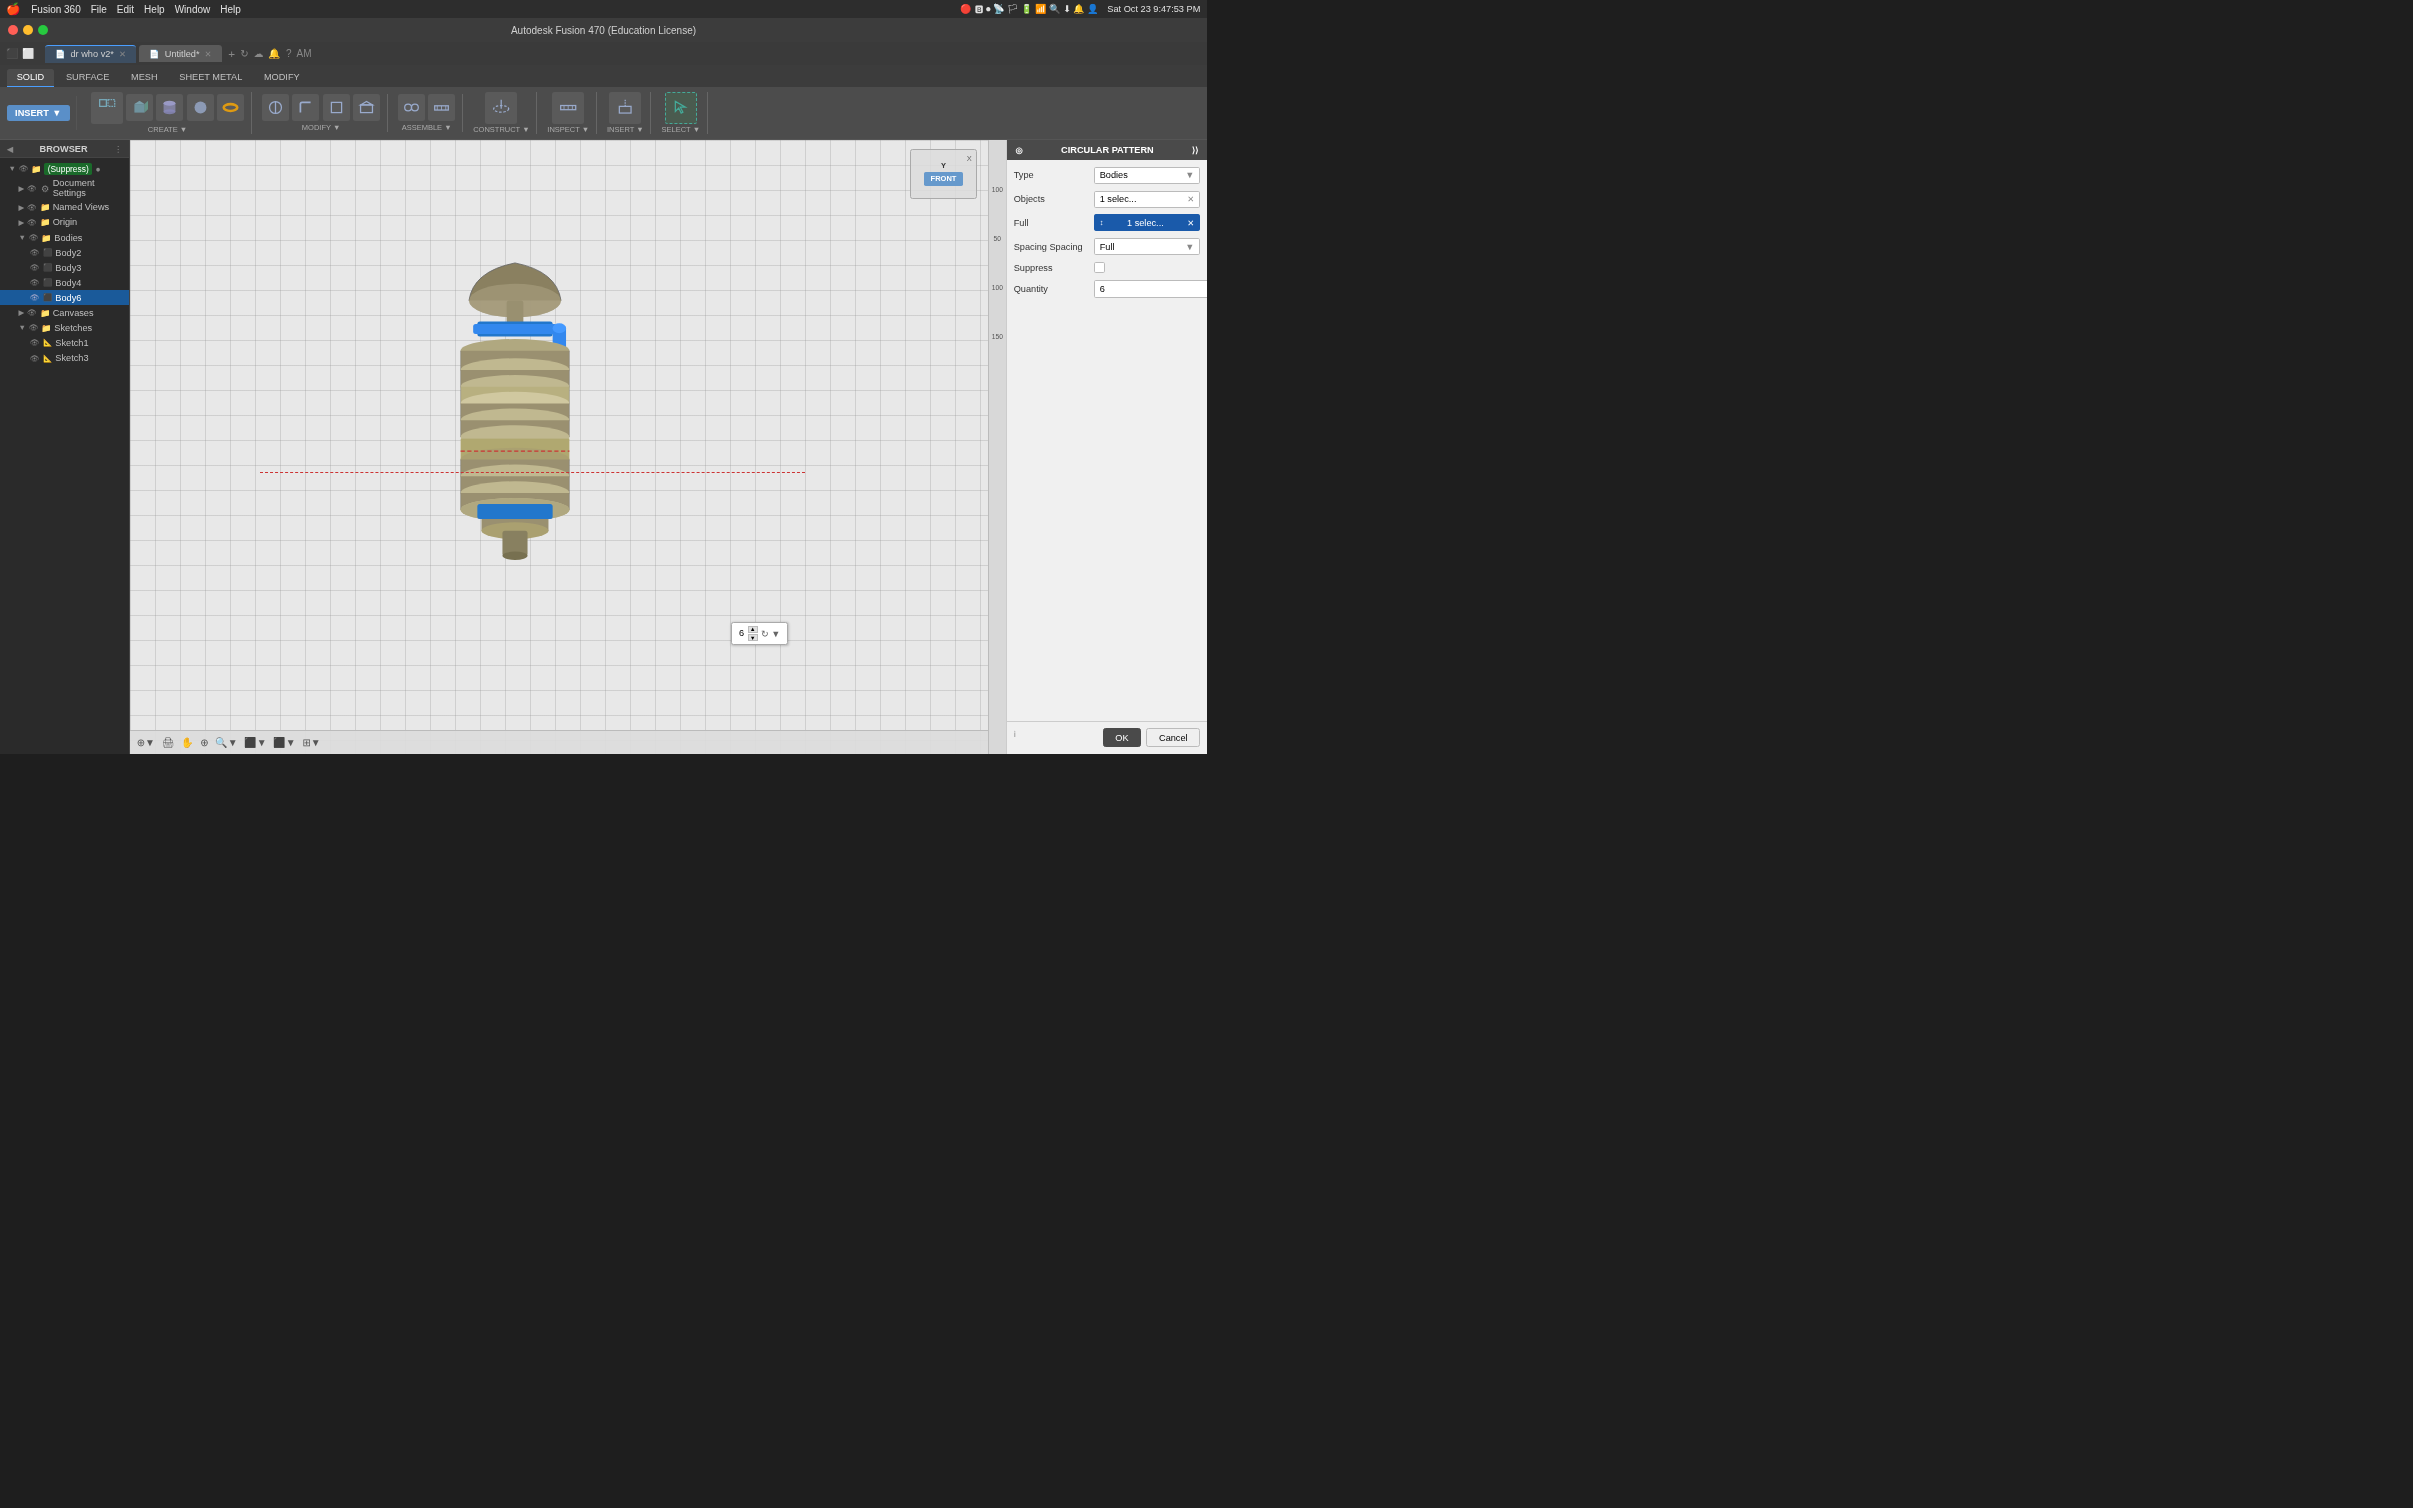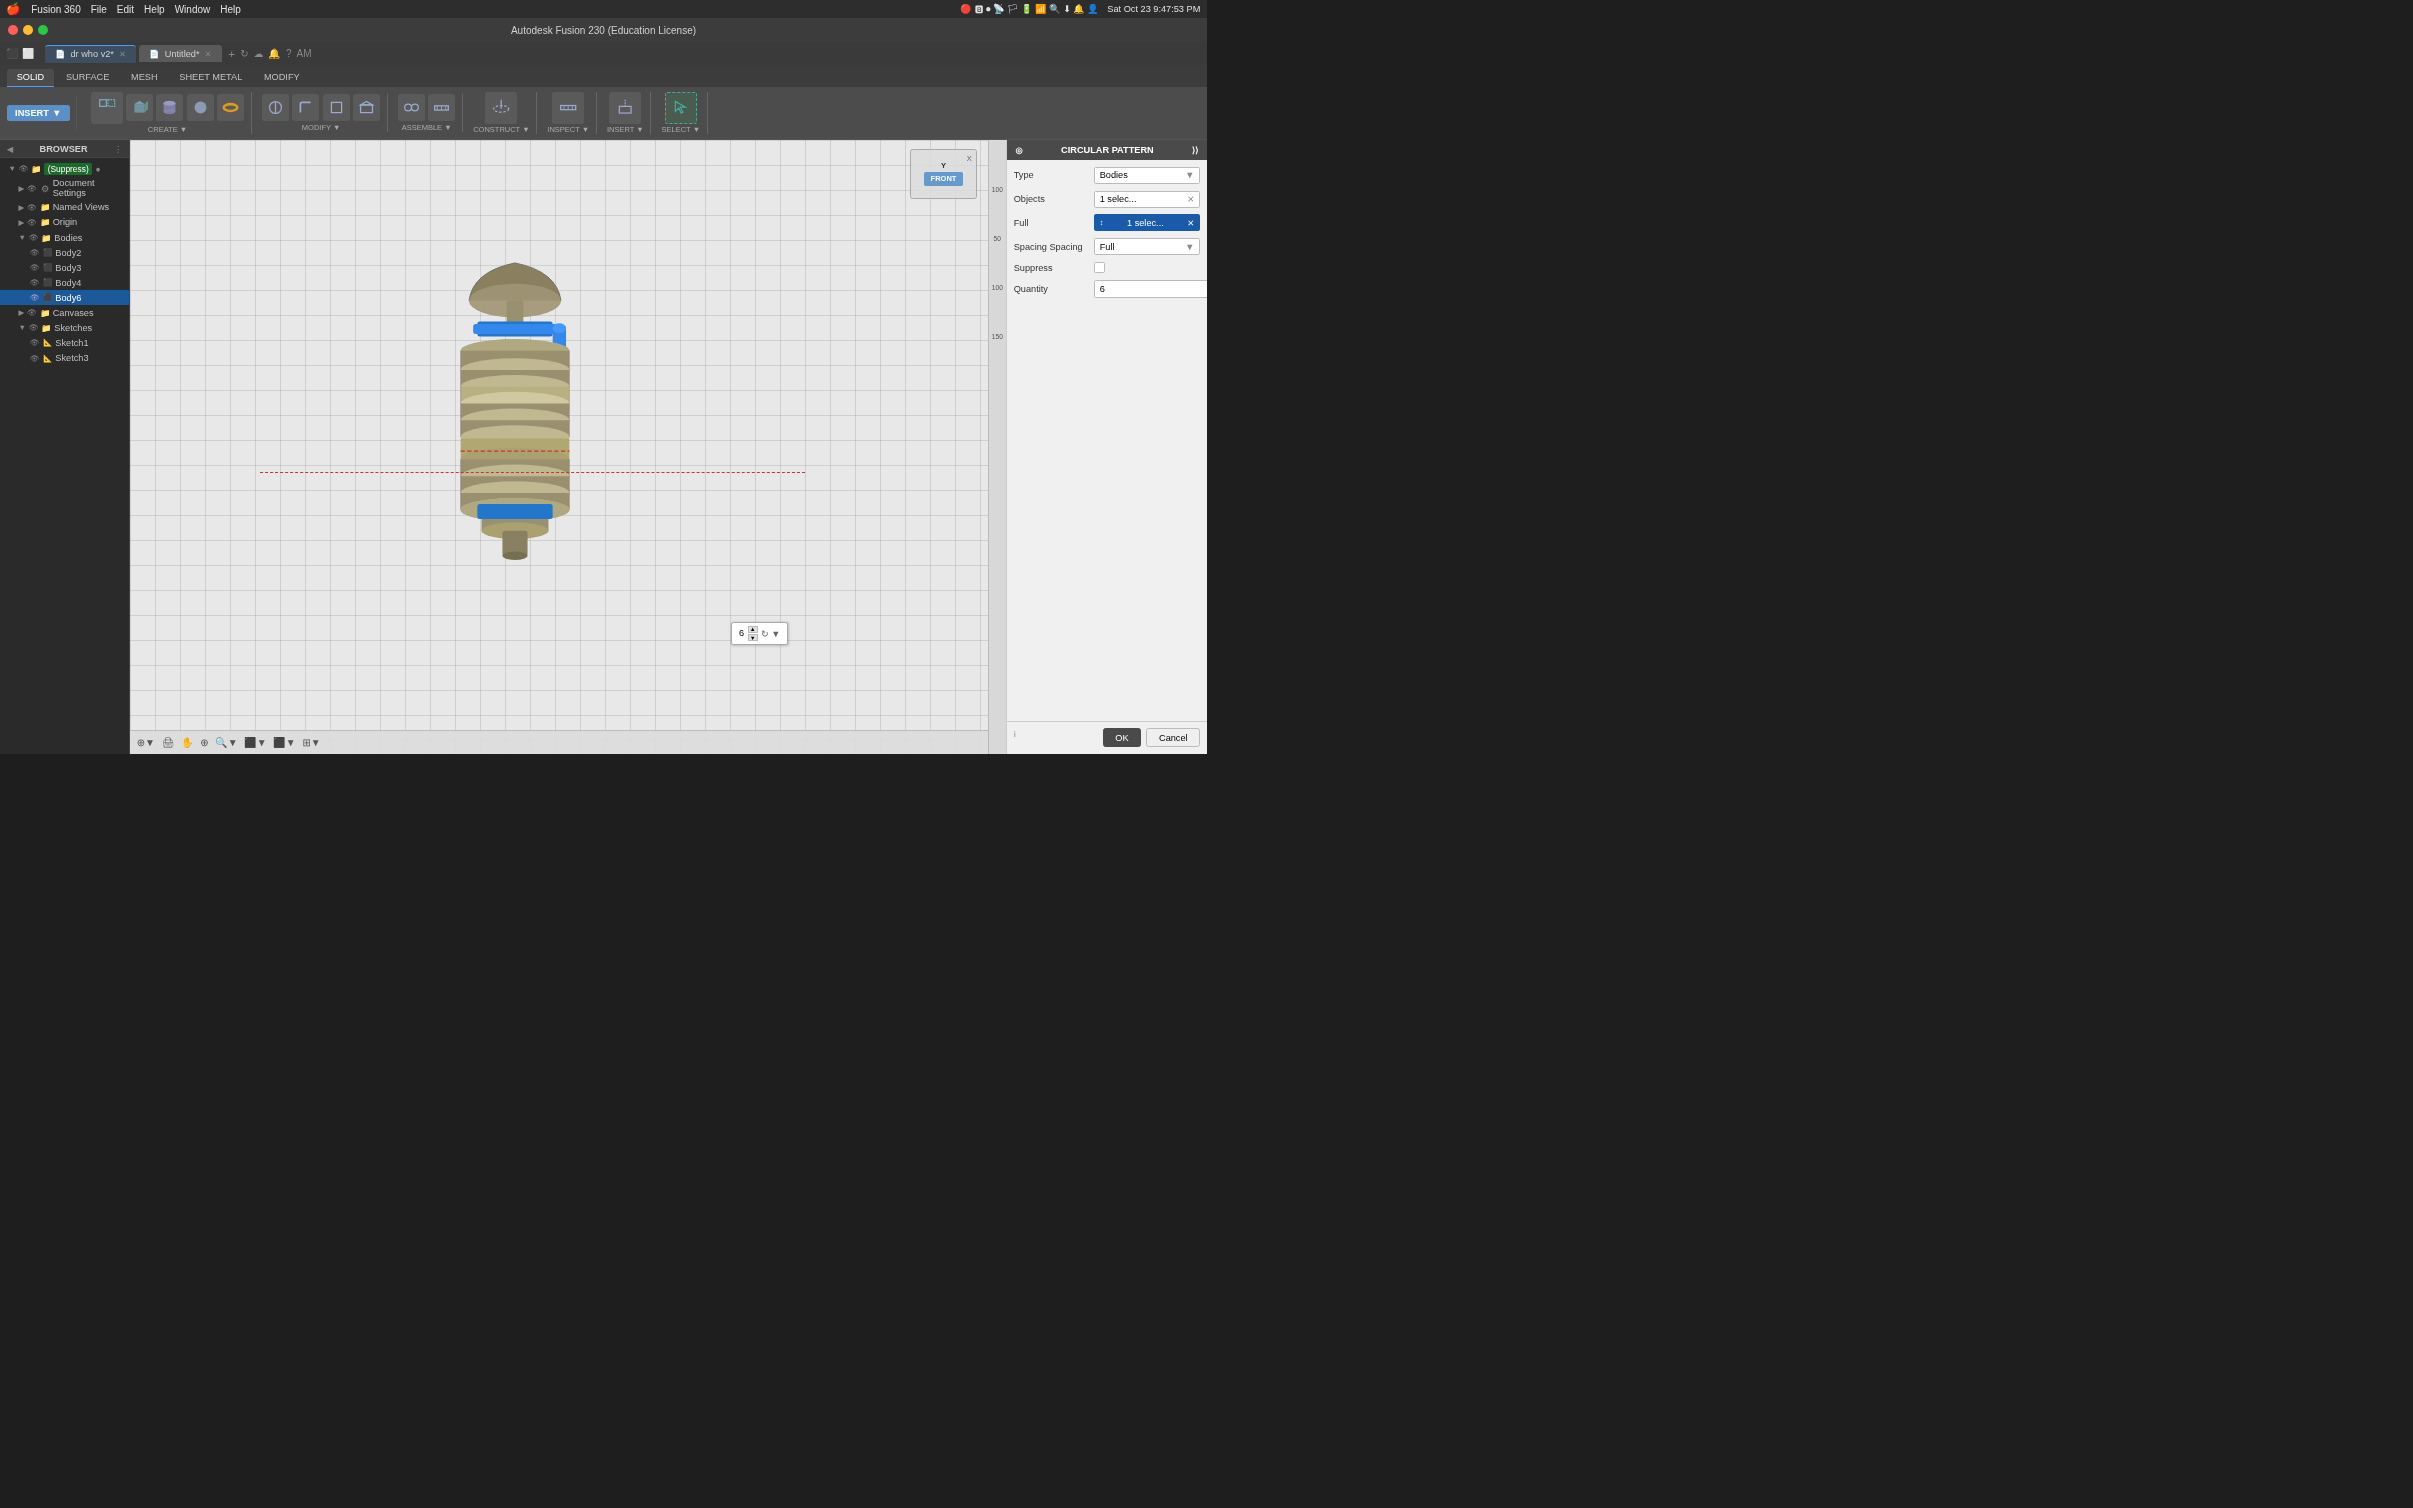--- a/index.html
+++ b/index.html
@@ -114,21 +114,21 @@
     <span>Sat Oct 23  9:47:53 PM</span>
   </div>
 </div>
 
 <div class="titlebar">
   <div class="traffic-lights">
     <div class="tl tl-red"></div>
     <div class="tl tl-yellow"></div>
     <div class="tl tl-green"></div>
   </div>
-  <span class="titlebar-title">Autodesk Fusion 230 (Education License)</span>
+  <span class="titlebar-title">Autodesk Fusion 470 (Education License)</span>
 </div>
 
 <div class="tabbar">
   <div style="display:flex;align-items:center;gap:3.4px;margin-right:6.7px;">
     <span style="color:#888;font-size:10px;">⬛</span>
     <span style="color:#888;font-size:10px;">⬜</span>
   </div>
   <div class="tab active">
     <span style="color:#7ab;font-size:8.4px;">📄</span>
     <span>dr who v2*</span>

